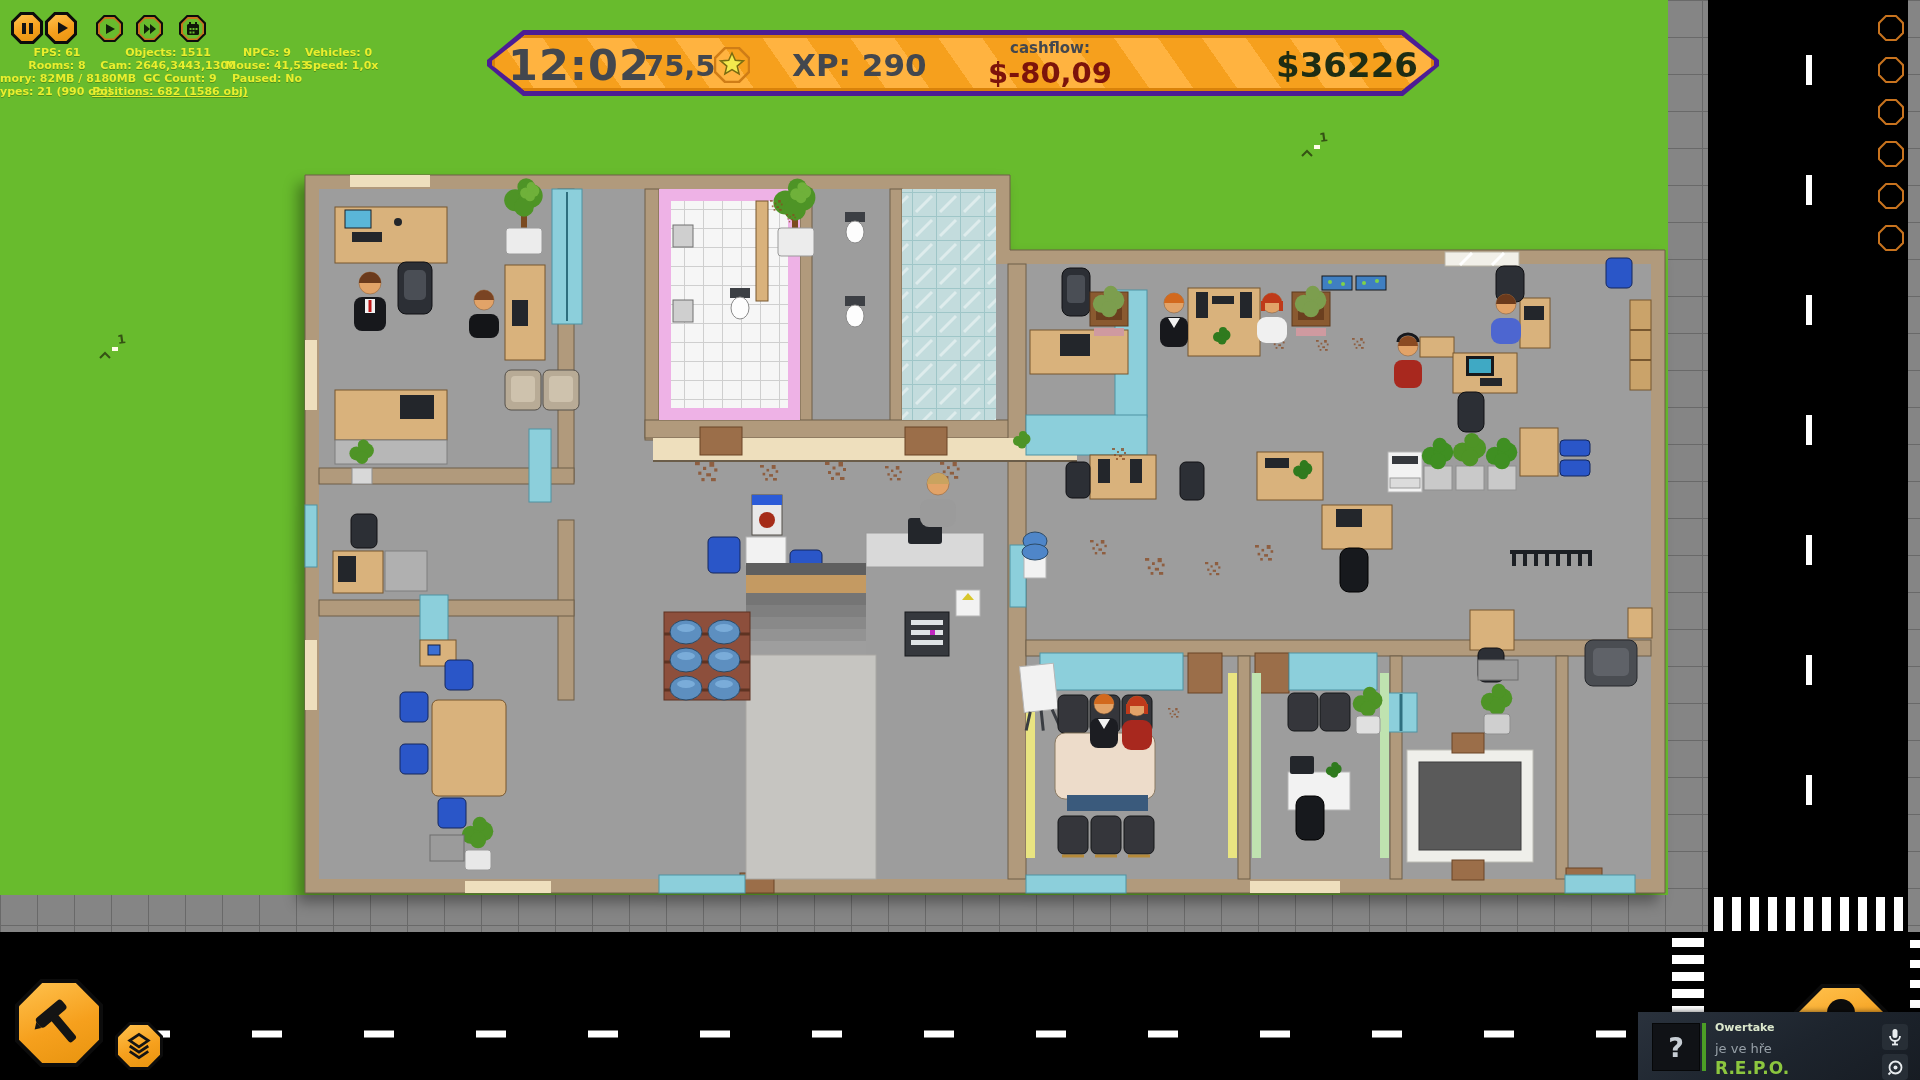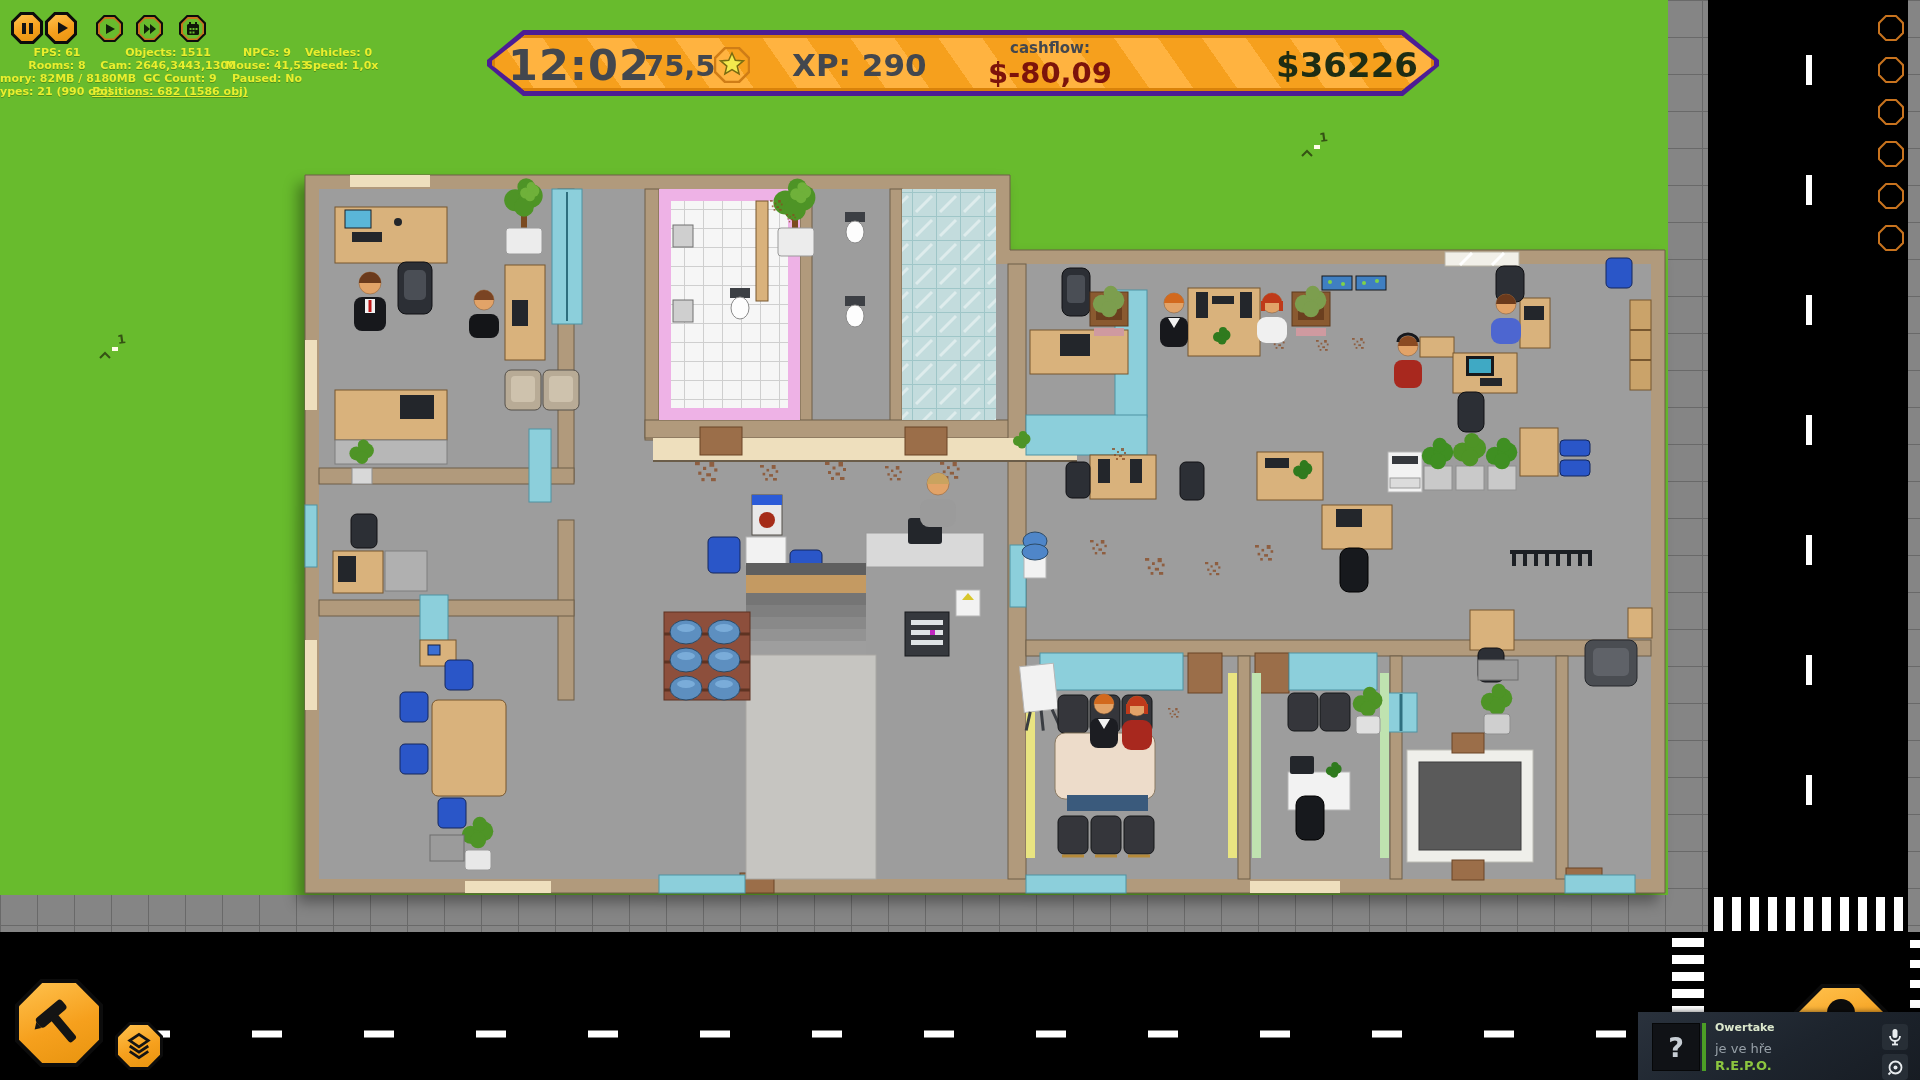--- a/index.html
+++ b/index.html
@@ -48,21 +48,21 @@
   
   #notif{position:absolute;left:1638px;top:1012px;width:282px;height:68px;z-index:4;
     background:linear-gradient(150deg,#2a323d 0%,#1d242d 55%,#171c23 100%);
     box-shadow:0 0 6px rgba(0,0,0,.6);}
   #notif .avatar{position:absolute;left:14px;top:11px;width:46px;height:46px;background:#101216;
     border:1px solid #060708;color:#c7cdd4;font-size:27px;font-weight:bold;display:flex;
     align-items:center;justify-content:center;}
   #notif .bar{position:absolute;left:64px;top:11px;width:4px;height:48px;background:#4c9e26;}
   #notif .nm{position:absolute;left:77px;top:9px;font-size:11px;font-weight:bold;color:#dce8cc;}
   #notif .st{position:absolute;left:77px;top:29px;font-size:13px;color:#97a0a8;}
-  #notif .gm{position:absolute;left:77px;top:46px;font-size:13px;font-weight:bold;color:#8cc63f;}
+  #notif .gm{position:absolute;left:77px;top:46px;font-size:17px;font-weight:bold;color:#8cc63f;}
   .nicon{position:absolute;right:12px;width:26px;height:26px;background:#272e36;border-radius:4px;
     display:flex;align-items:center;justify-content:center;}
 
   .ring{position:absolute;width:26px;height:26px;z-index:3;}
   .ring .in{position:absolute;left:2px;top:2px;width:22px;height:22px;background:#000;}
 </style>
 </head>
 <body>
 
 <div id="stage">

